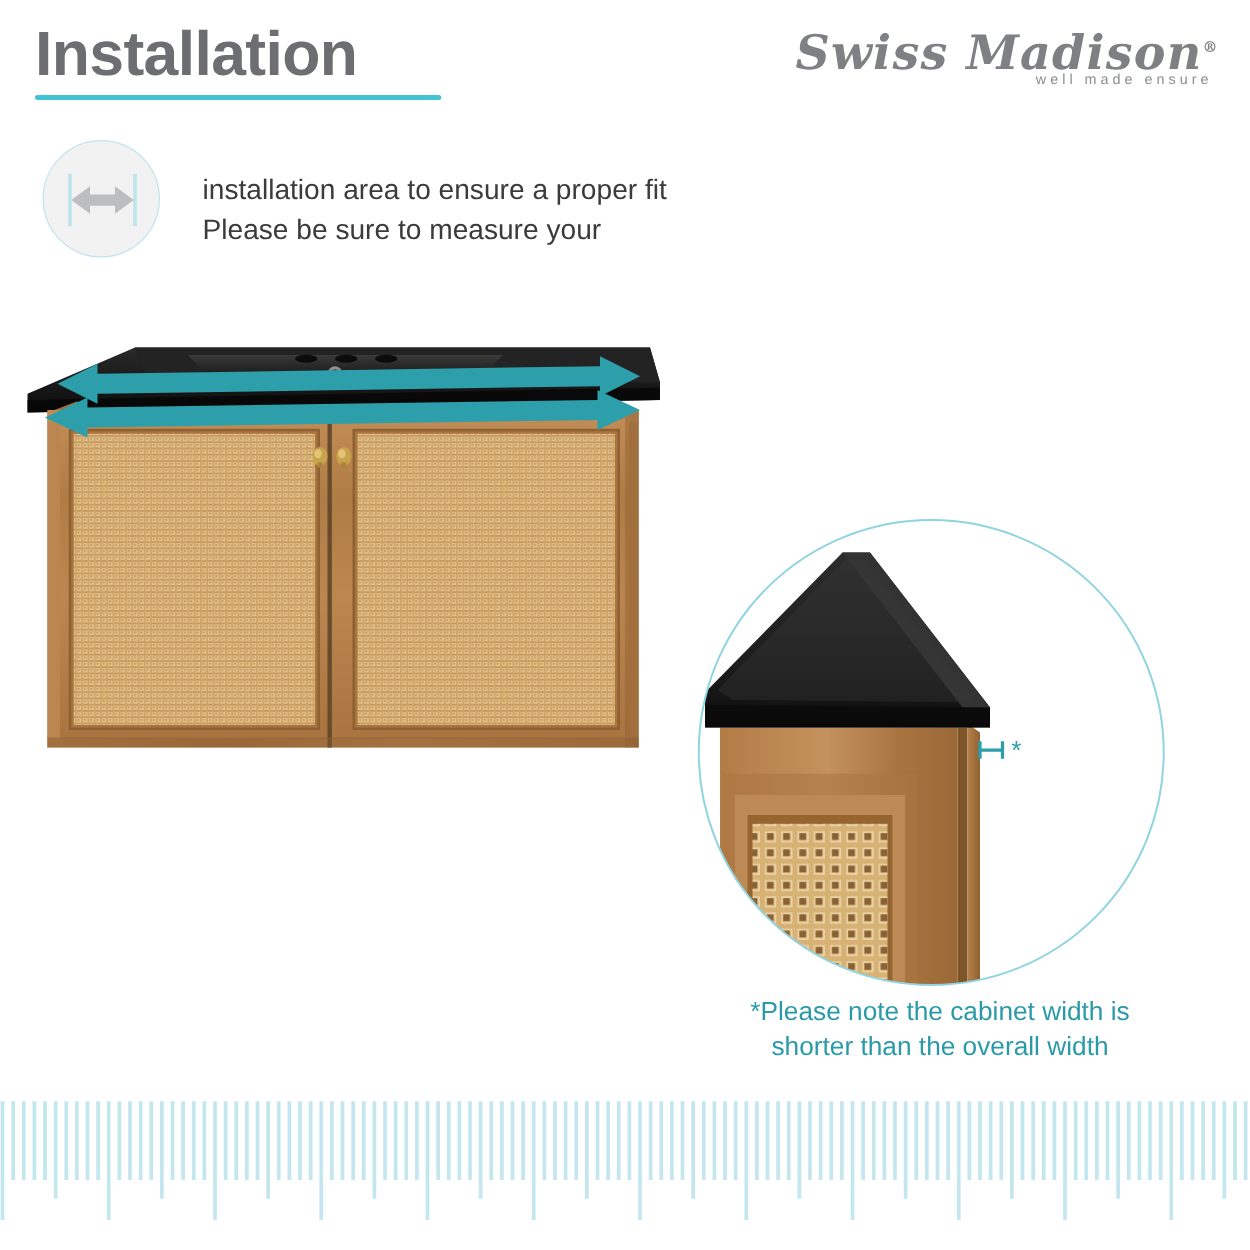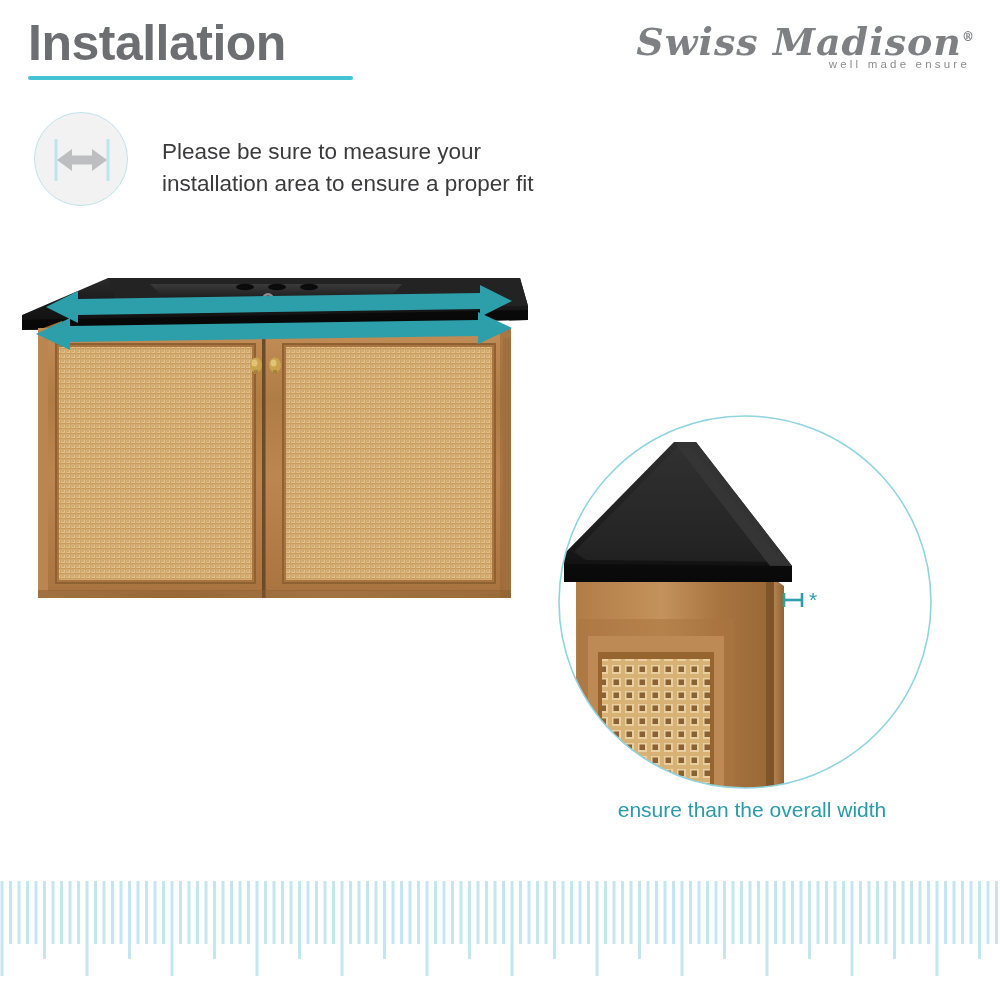--- a/index.html
+++ b/index.html
@@ -130,22 +130,22 @@
   <div id="measure-icon">
     <svg width="94" height="94" viewBox="0 0 94 94" aria-hidden="true">
       <line x1="21" y1="26" x2="21" y2="68" stroke="#bfe5ec" stroke-width="3"></line>
       <line x1="73" y1="26" x2="73" y2="68" stroke="#bfe5ec" stroke-width="3"></line>
       <g fill="#bcbec0">
         <polygon points="22,47 37,36 37,42.5 57,42.5 57,36 72,47 57,58 57,51.5 37,51.5 37,58"></polygon>
       </g>
     </svg>
   </div>
   <div id="measure-text">
+    <div>installation area to ensure a proper fit</div>
     <div>Please be sure to measure your</div>
-    <div>installation area to ensure a proper fit</div>
   </div>
 
   <div id="vanity">
     <svg width="545" height="350" viewBox="0 0 545 350" aria-hidden="true">
       <defs>
 
         <linearGradient id="woodV" x1="0" y1="0" x2="0" y2="1">
           <stop offset="0" stop-color="#c08b55"></stop>
           <stop offset="0.25" stop-color="#b07c46"></stop>
           <stop offset="0.55" stop-color="#bb8650"></stop>
@@ -295,21 +295,22 @@
       <g stroke="#2c9fab" stroke-width="2.6" fill="none">
         <line x1="228" y1="179" x2="228" y2="193"></line>
         <line x1="228" y1="186" x2="246" y2="186"></line>
         <line x1="246" y1="179" x2="246" y2="193"></line>
       </g>
       <text x="253" y="193" fill="#2c9fab" font-size="21" font-family="Liberation Sans, sans-serif">*</text>
     </svg>
   </div>
 
   <div id="footnote">
-    <div>ensure than the overall width</div>
+    <div>*Please note the cabinet width is</div>
+    <div>shorter than the overall width</div>
   </div>
 
   <div id="ruler">
     <svg id="ruler-svg" width="1000" height="125" viewBox="0 0 1000 125" aria-hidden="true">
         <line x1="2.00" y1="6" x2="2.00" y2="101" stroke="#c4e7ef" stroke-width="3"></line>
         <line x1="10.50" y1="6" x2="10.50" y2="69" stroke="#c4e7ef" stroke-width="3"></line>
         <line x1="19.00" y1="6" x2="19.00" y2="69" stroke="#c4e7ef" stroke-width="3"></line>
         <line x1="27.50" y1="6" x2="27.50" y2="69" stroke="#c4e7ef" stroke-width="3"></line>
         <line x1="36.00" y1="6" x2="36.00" y2="69" stroke="#c4e7ef" stroke-width="3"></line>
         <line x1="44.50" y1="6" x2="44.50" y2="84" stroke="#c4e7ef" stroke-width="3"></line>

